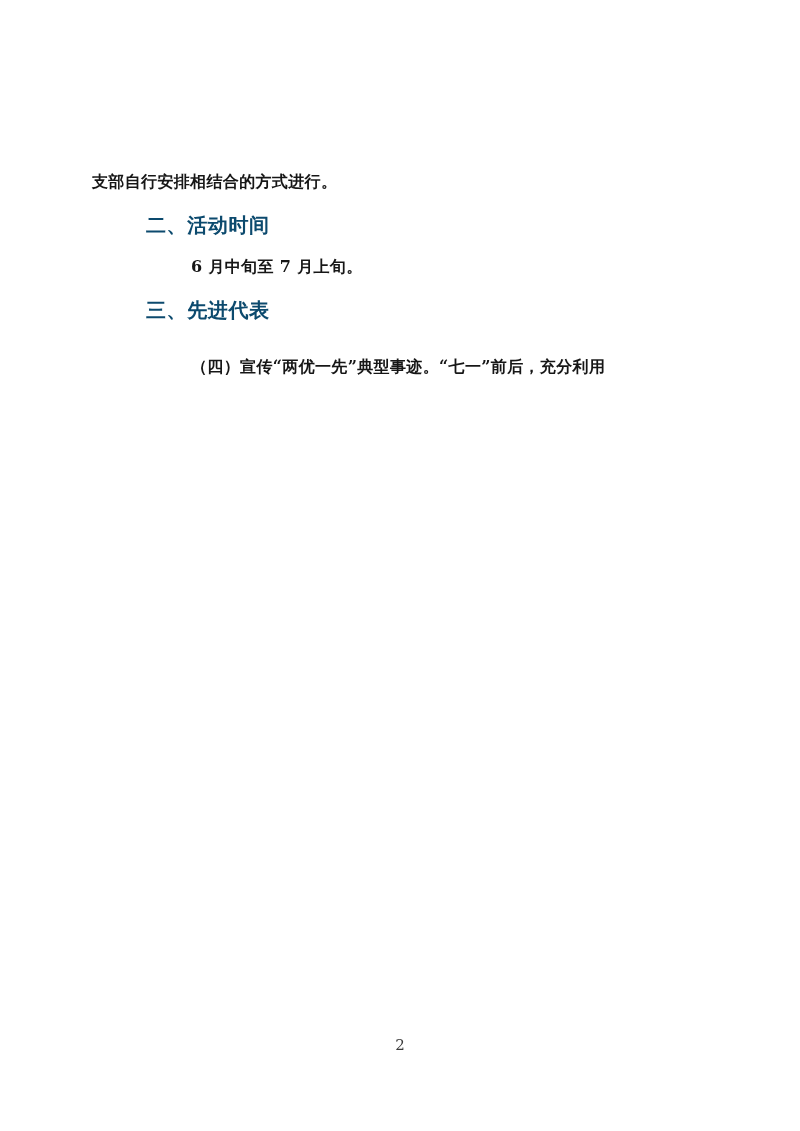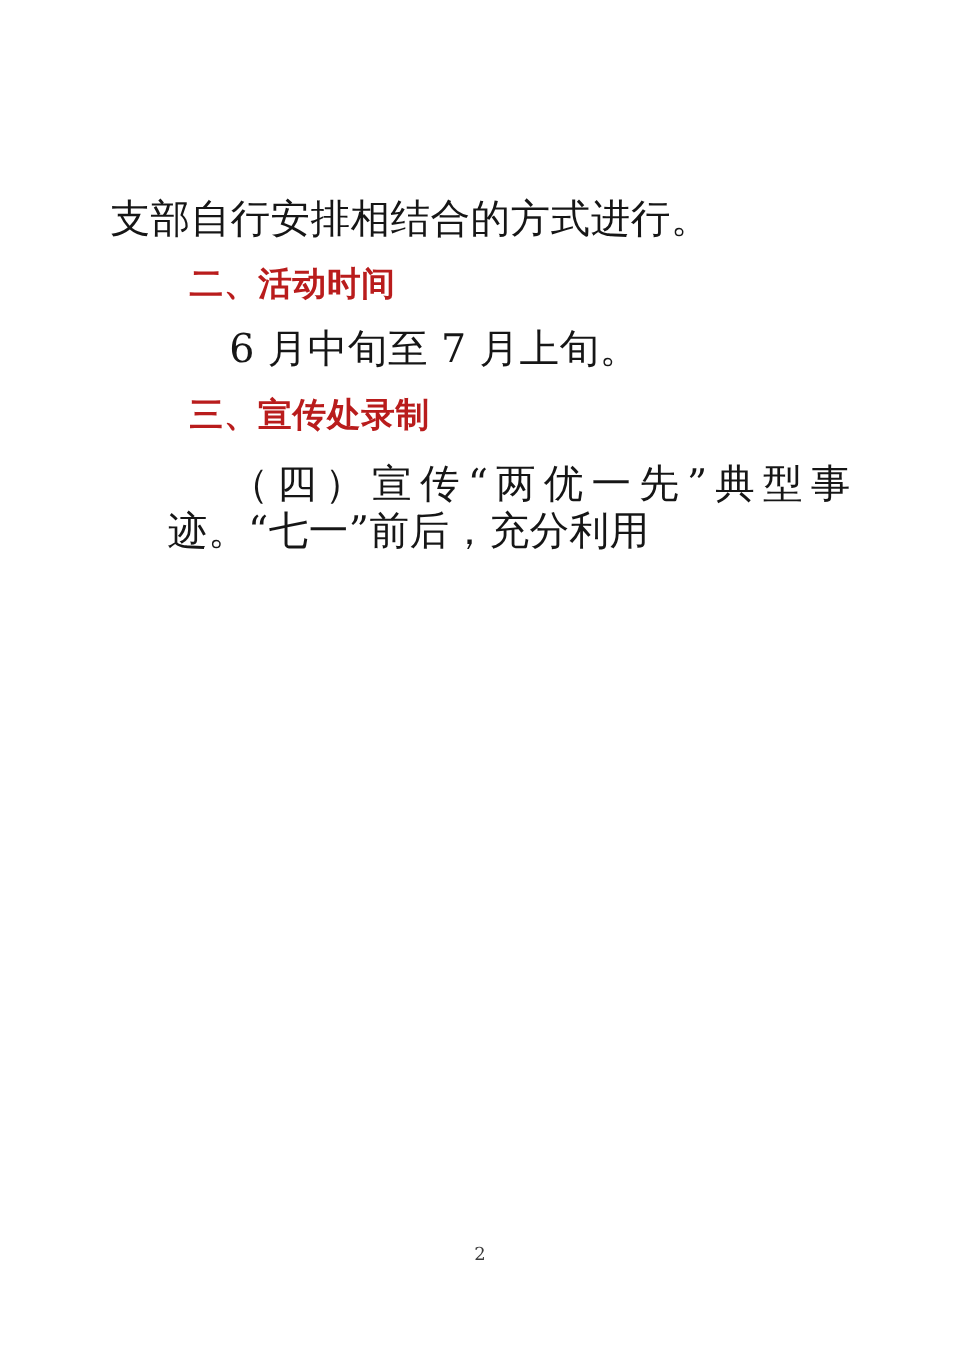--- a/index.html
+++ b/index.html
@@ -29,48 +29,49 @@
   
   .text-column {
     position: absolute;
     left: 92px;
     top: 163px;
     width: 617px;
   }
 
   .para {
     font-family: "DejaVu Serif", "Liberation Serif", serif;
-    font-size: 33px;
+    font-size: 16px;
     line-height: 38.6px;
     color: #161616;
     text-align: justify;
     text-justify: inter-character;
     letter-spacing: 0.35px;
     margin: 0;
     word-break: break-all;
+    font-weight: bold;
   }
 
   .para.indent {
     text-indent: 51px;
     margin-left: 48px;
   }
 
   
   .gap-sm { margin-top: 0px; }
   .gap-md { margin-top: 19px; }
 
   .heading {
     font-family: "DejaVu Sans", "Liberation Sans", sans-serif;
     font-weight: 700;
-    font-size: 28px;
+    font-size: 20px;
     line-height: 38.6px;
-    color: #b91c1c;
+    color: #0c4a6e;
     text-indent: 50px;
     letter-spacing: 0.6px;
-    margin: 16px;
+    margin: 4px;
   }
 
   
   .page-number {
     position: absolute;
     left: 0;
     top: 1036px;
     width: 800px;
     text-align: center;
     font-family: "DejaVu Serif", "Liberation Serif", serif;
@@ -85,21 +86,21 @@
 <div class="page">
 
   <div class="text-column">
 
     <p class="para gap-sm">支部自行安排相结合的方式进行。</p>
 
     <p class="heading">二、活动时间</p>
 
     <p class="para indent">6 月中旬至 7 月上旬。</p>
 
-    <p class="heading">三、宣传处录制</p>
+    <p class="heading">三、先进代表</p>
 
 
 
 
     <p class="para indent gap-md">（四）宣传“两优一先”典型事迹。“七一”前后，充分利用</p>
 
   </div>
 
   <div class="page-number">2</div>
 

